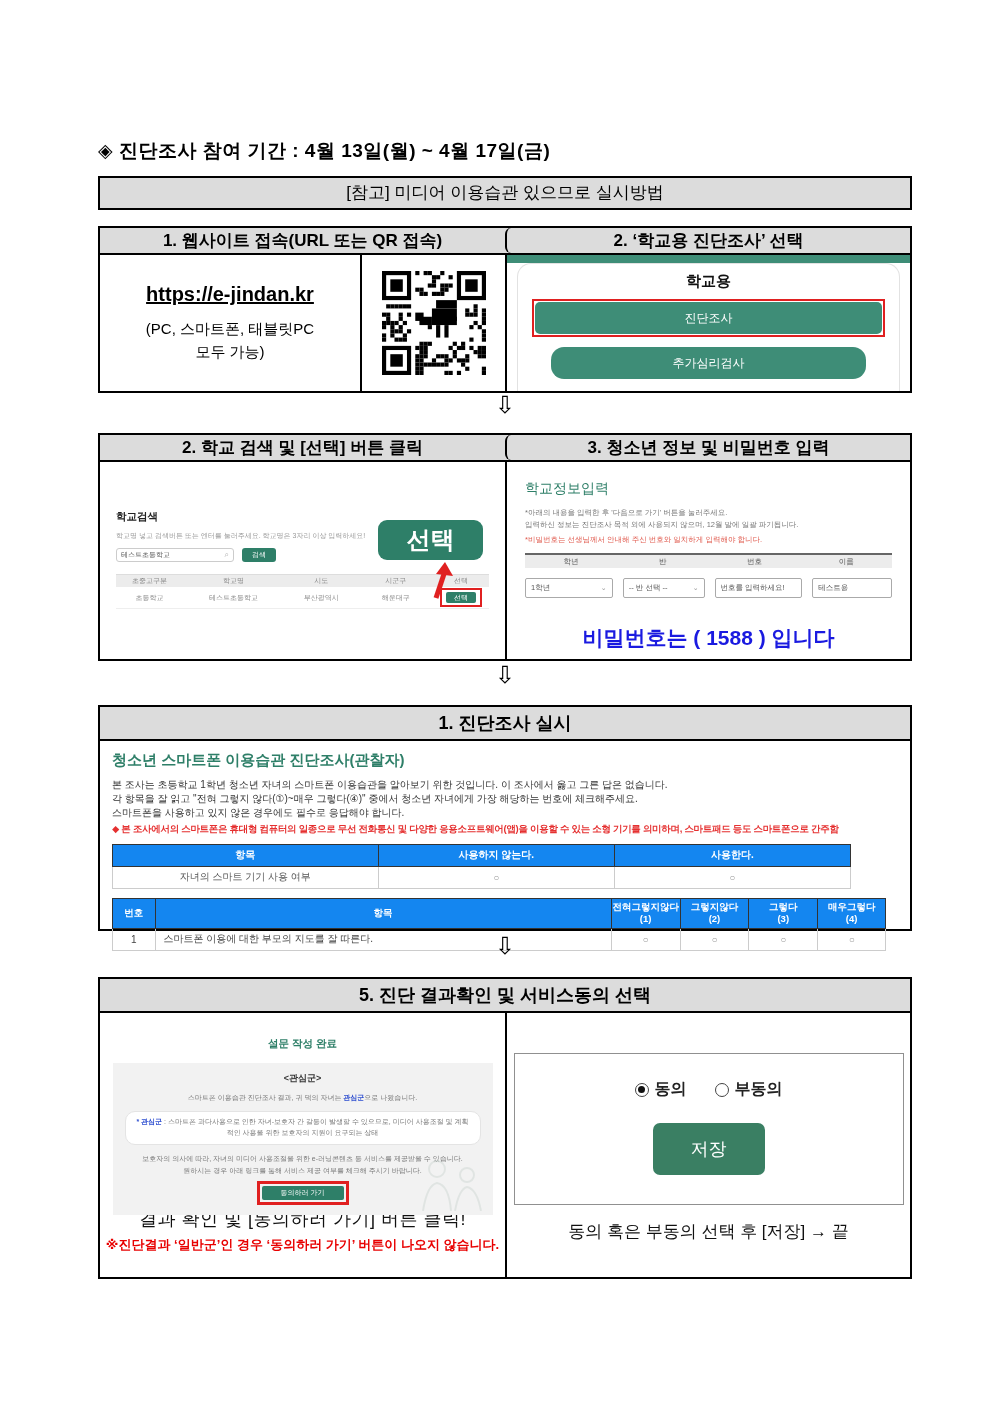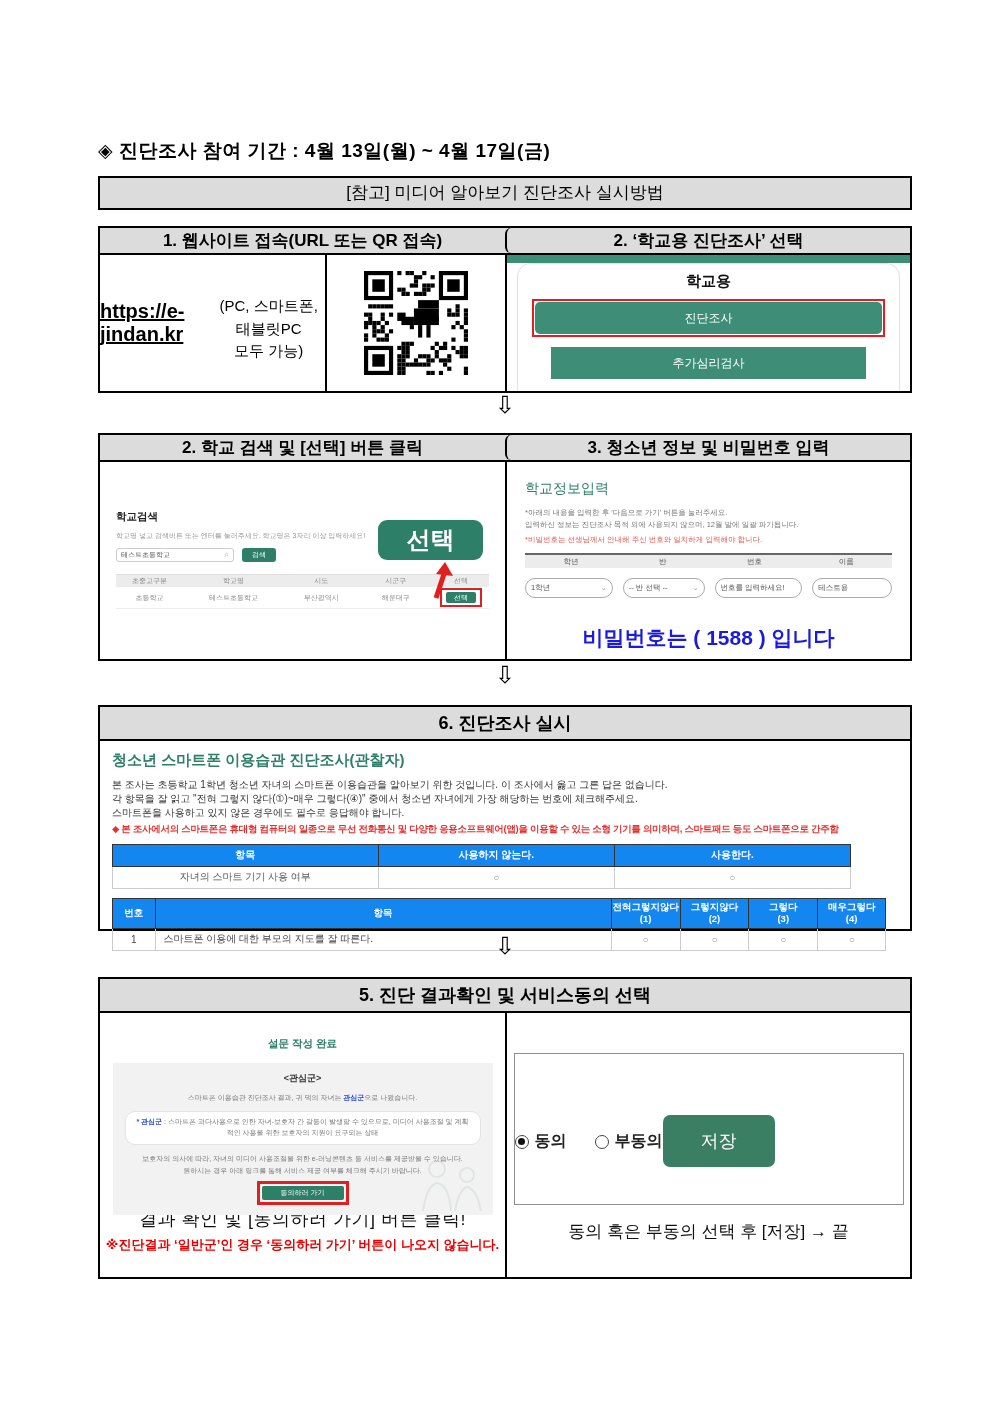--- a/index.html
+++ b/index.html
@@ -16,34 +16,34 @@
   .tbl .head .th{width:50%;text-align:center;font-size:17px;font-weight:bold;line-height:25px;border-radius:6px;}
   .tbl .head .th + .th{border-left:2px solid #000;}
   .tbl .head .th.full{width:100%;font-size:18px;line-height:32px;}
   .tbl .body{display:flex;}
   .td{position:relative;overflow:hidden;background:#fff;}
   .td.left{width:407px;border-right:2px solid #000;}
   .td.right{width:403px;}
 
   
   .tblA .body{height:136px;}
-  .url-cell{width:227px;border-right:2px solid #000;display:flex;flex-direction:row;
+  .url-cell{width:262px;border-right:2px solid #000;display:flex;flex-direction:column;
             align-items:center;justify-content:center;}
   .url-link{font-size:20px;font-weight:bold;text-decoration:underline;color:#000;}
   .device-note{margin-top:12px;font-size:15px;text-align:center;white-space:pre-line;line-height:1.5;}
   .qr-cell{flex:1;display:flex;align-items:center;justify-content:center;}
   .app-cell{background:#fff;}
   .app-band{position:absolute;top:0;left:0;right:0;height:8px;background:#3e8d77;}
   .app-card{position:absolute;top:8px;left:10px;right:10px;bottom:0;background:#fff;
             border:1px solid #e2e2e2;border-bottom:none;border-radius:14px 14px 0 0;padding-top:8px;}
   .app-title{text-align:center;font-size:15px;font-weight:bold;color:#111;}
   .red-wrap{margin:8px 14px 0;border:2px solid #e02020;padding:1px;}
   .g-btn{display:block;background:#3e8d77;color:#fff;text-align:center;font-size:12px;
          line-height:32px;border-radius:5px;}
-  .g-btn.second{margin:10px 33px 0;border-radius:0;}
+  .g-btn.second{margin:10px 33px 0;border-radius:13px;}
 
   .flow-arrow{display:flex;align-items:center;justify-content:center;font-size:24px;color:#000;}
   .fa1{height:24px;} .fa2{height:28px;} .fa3{height:30px;}
 
   
   .tblB .body{height:197px;}
   .ss{height:100%;font-family:"Liberation Sans",sans-serif;}
   .ss-title{margin:48px 0 0 16px;font-size:10.5px;font-weight:bold;color:#222;}
   .ss-sub{margin:7px 0 0 16px;font-size:7px;color:#999;}
   .ss-row{display:flex;margin:7px 0 0 16px;gap:8px;}
@@ -67,21 +67,21 @@
   .ss-arrow{position:absolute;top:100px;right:52px;width:26px;height:38px;}
 
   .si{height:100%;padding:18px 18px 0;}
   .si-title{color:#2e7f68;font-weight:normal;font-size:14px;}
   .si-note{margin-top:9px;font-size:7.5px;color:#777;white-space:pre-line;line-height:1.55;}
   .si-red{margin-top:5px;font-size:7.5px;color:#e05a4e;}
   .si-head{display:flex;margin-top:8px;border-top:2px solid #666;background:#ececec;height:15px;
            font-size:7.5px;color:#555;align-items:center;}
   .si-head div{width:25%;text-align:center;}
   .si-inputs{display:flex;gap:10px;margin-top:10px;}
-  .si-field{height:20px;border:1px solid #aaa;border-radius:10px;font-size:7.5px;color:#555;
+  .si-field{height:20px;border:1px solid #aaa;border-radius:2px;font-size:7.5px;color:#555;
             display:flex;align-items:center;justify-content:space-between;padding:0 5px;background:#fff;}
   .si-caret{color:#999;font-size:7px;}
   .w1{width:88px;} .w2{width:82px;} .w3{width:88px;} .w4{width:80px;}
   .si-pass{margin-top:26px;text-align:center;color:#1a1ae0;font-weight:bold;font-size:21px;}
 
   
   .tblC .bodyC{height:188px;padding:10px 12px 0;}
   .c-title{color:#2e7f68;font-size:15px;font-weight:bold;}
   .c-para{margin-top:8px;font-size:10px;color:#333;line-height:1.42;white-space:pre-line;}
   .c-red{margin-top:2px;font-size:9.5px;font-weight:bold;color:#e53030;white-space:nowrap;letter-spacing:-.3px;}
@@ -107,40 +107,40 @@
   .sv-defbox{margin:8px 6px 0;background:#fff;border:1px solid #e4e4e4;border-radius:10px;
              padding:5px 10px;font-size:7px;color:#777;text-align:center;line-height:1.55;}
   .sv-note{margin-top:8px;text-align:center;font-size:7px;color:#777;line-height:1.7;white-space:pre-line;}
   .sv-btnwrap{margin:5px auto 0;width:92px;border:3px solid #e02020;padding:2px;}
   .sv-gobtn{background:#2e7f68;color:#fff;font-size:7px;text-align:center;line-height:14px;border-radius:2px;}
   .sv-cap1{margin-top:8px;text-align:center;font-size:18px;color:#111;letter-spacing:.5px;}
   .sv-cap2{margin-top:5px;text-align:center;font-size:13px;font-weight:bold;color:#e80000;}
   .deco{position:absolute;right:8px;bottom:4px;width:70px;height:56px;opacity:.5;}
 
   .ag-box{margin:40px auto 0;width:390px;height:152px;border:1px solid #909090;
-          display:flex;flex-direction:row;align-items:center;}
+          display:flex;flex-direction:column;align-items:center;}
   .ag-radios{margin-top:25px;display:flex;gap:28px;align-items:center;font-size:16px;
              font-weight:bold;color:#222;}
   .ag-opt{display:flex;align-items:center;gap:6px;}
   .radio{width:14px;height:14px;border:1.5px solid #444;border-radius:50%;display:inline-block;
          position:relative;background:#fff;}
   .radio.sel::after{content:"";position:absolute;inset:2.5px;background:#111;border-radius:50%;}
   .ag-save{margin-top:23px;width:112px;height:52px;background:#3a7f63;border-radius:7px;color:#fff;
            font-size:18px;display:flex;align-items:center;justify-content:center;}
   .ag-cap{margin-top:15px;text-align:center;font-size:17px;color:#111;}
 </style>
 </head>
 <body>
 
 <div class="page">
 <div class="content">
 
   <div class="doc-title">◈ 진단조사 참여 기간 : 4월 13일(월) ~ 4월 17일(금)</div>
 
-  <div class="ref-box">[참고] 미디어 알아보기 진단조사 실시방법</div>
+  <div class="ref-box">[참고] 미디어 이용습관 있으므로 실시방법</div>
 
   <div class="tbl tblA">
     <div class="head">
       <div class="th">1. 웹사이트 접속(URL 또는 QR 접속)</div>
       <div class="th">2. ‘학교용 진단조사’ 선택</div>
     </div>
     <div class="body">
       <div class="td left" style="display:flex;">
         <div class="url-cell">
           <div class="url-link">https://e-jindan.kr</div>
@@ -383,21 +383,21 @@
         </div>
         <div class="si-pass">비밀번호는 ( 1588 ) 입니다</div>
       </div>
     </div>
   </div>
 
   <div class="flow-arrow fa2">⇩</div>
 
   <div class="tbl tblC">
     <div class="head">
-      <div class="th full">6. 진단조사 실시</div>
+      <div class="th full">1. 진단조사 실시</div>
     </div>
     <div class="bodyC">
       <div class="c-title">청소년 스마트폰 이용습관 진단조사(관찰자)</div>
       <div class="c-para">본 조사는 초등학교 1학년 청소년 자녀의 스마트폰 이용습관을 알아보기 위한 것입니다. 이 조사에서 옳고 그른 답은 없습니다.
 각 항목을 잘 읽고 "전혀 그렇지 않다(①)~매우 그렇다(④)" 중에서 청소년 자녀에게 가장 해당하는 번호에 체크해주세요.
 스마트폰을 사용하고 있지 않은 경우에도 필수로 응답해야 합니다.</div>
       <div class="c-red">◆ 본 조사에서의 스마트폰은 휴대형 컴퓨터의 일종으로 무선 전화통신 및 다양한 응용소프트웨어(앱)을 이용할 수 있는 소형 기기를 의미하며, 스마트패드 등도 스마트폰으로 간주함</div>
       <table class="t1">
         <tbody>
               <tr>

